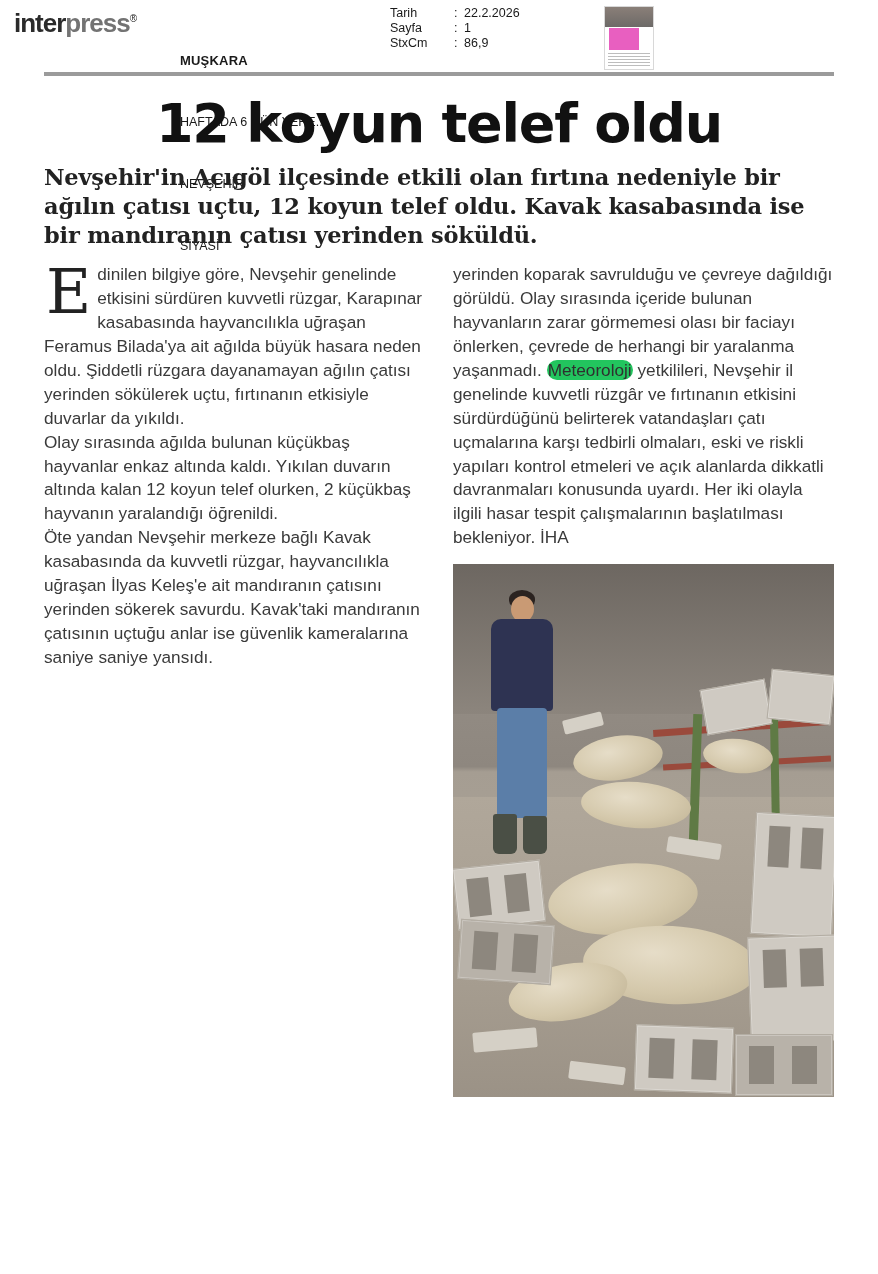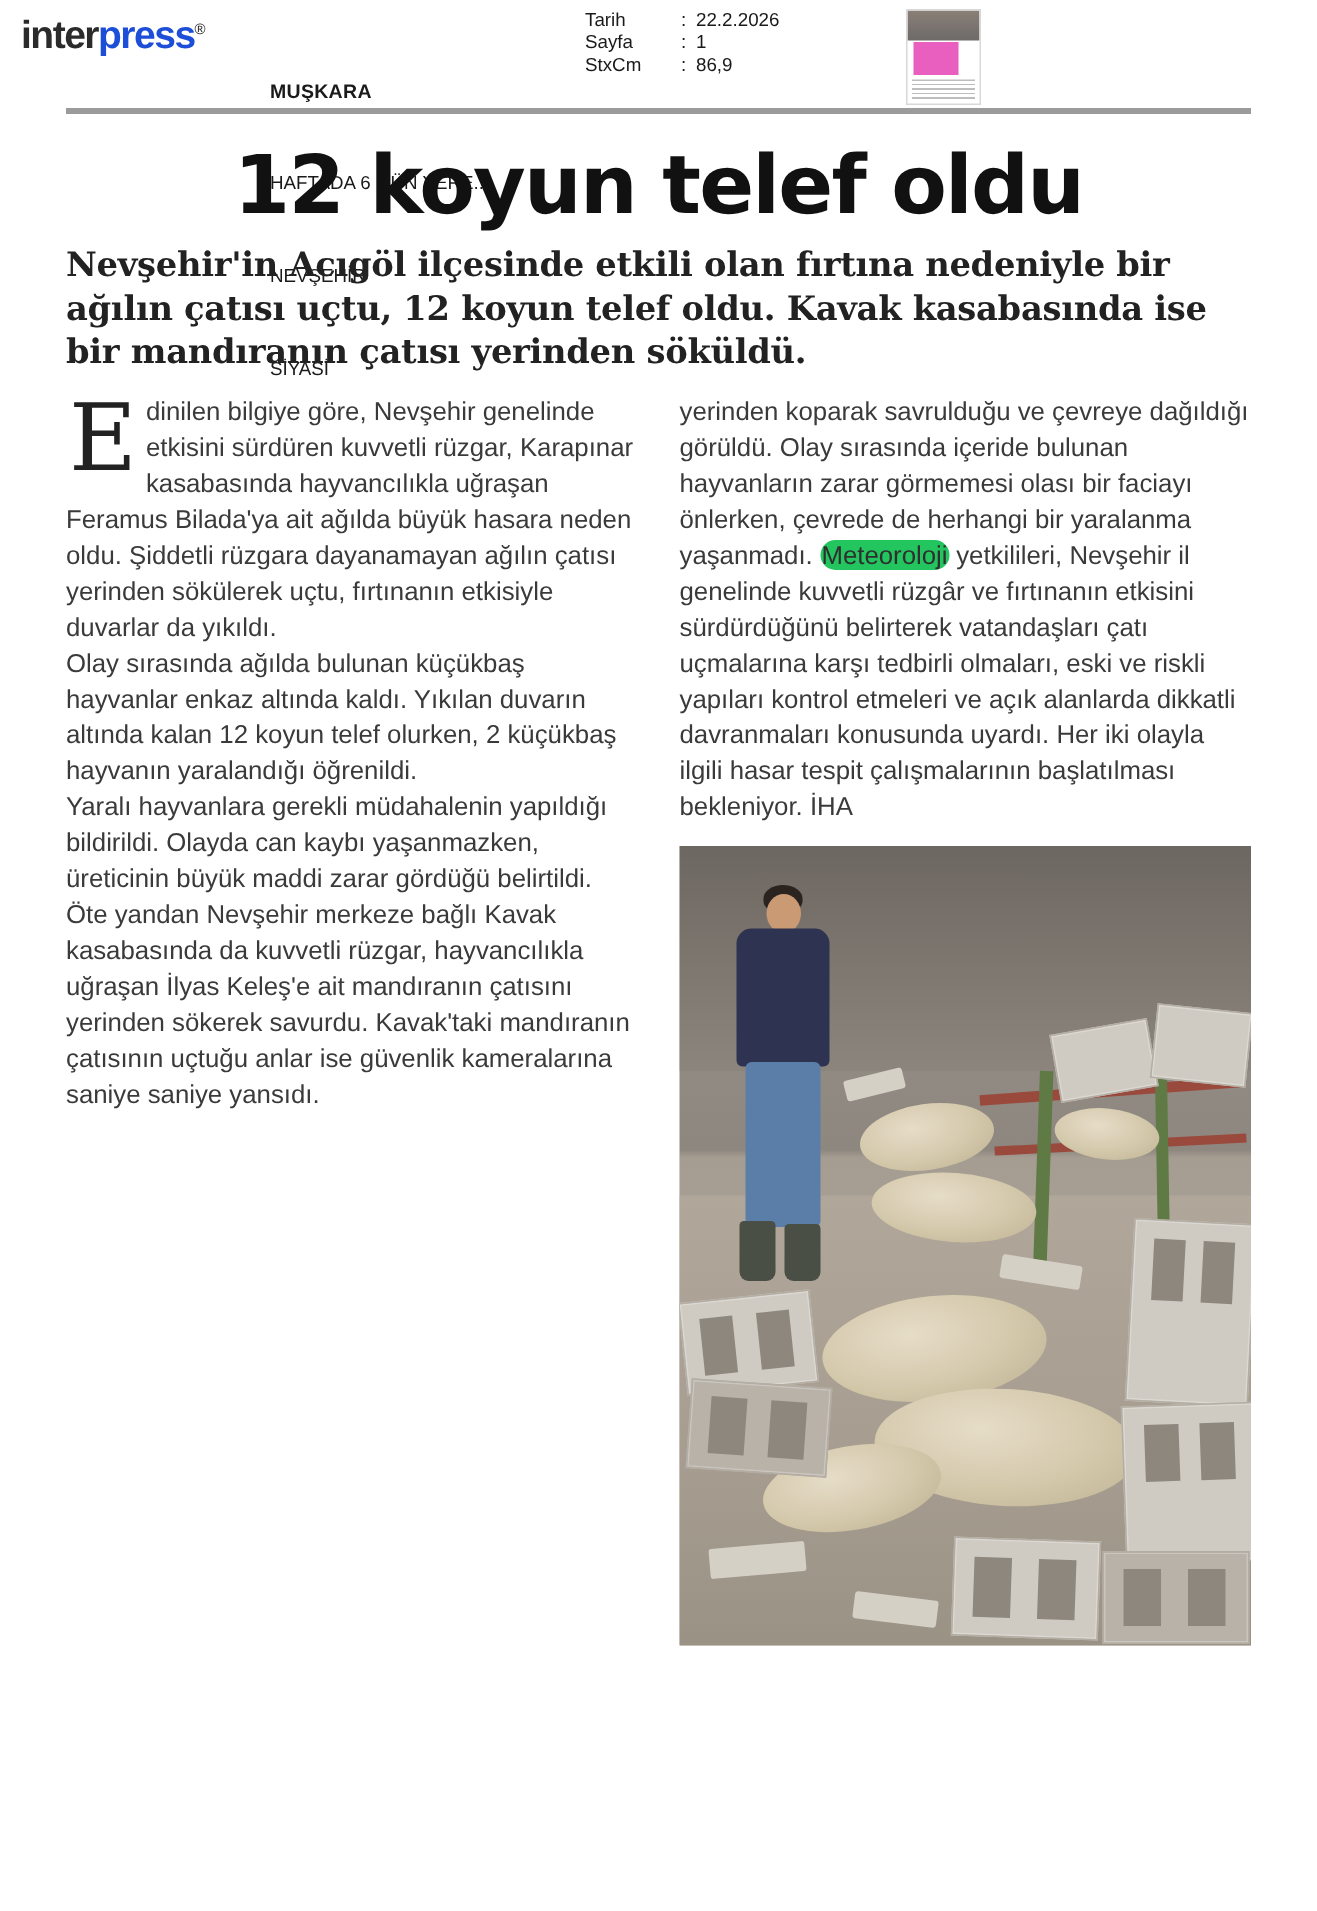--- a/index.html
+++ b/index.html
@@ -28,21 +28,21 @@
     width: 120px;
     flex: 0 0 120px;
     font-size: 26px;
     font-weight: bold;
     letter-spacing: -1px;
     line-height: 1;
     padding-top: 4px;
     white-space: nowrap;
   }
   .logo .ip-light { color: #2b2b2b; }
-  .logo .ip-bold { color: #1d4ed8; }
+  .logo .ip-bold { color: #737373; }
   .logo .ip-reg { font-size: 10px; vertical-align: super; font-weight: normal;}
 
   .src-block {
     flex: 0 0 200px;
     margin-left: 46px;
     font-size: 12.5px;
     line-height: 1.18;
     color: #1a1a1a;
   }
   .src-name { font-weight: bold; font-size: 13px; letter-spacing: .2px;}
@@ -280,21 +280,20 @@
   </h1>
 
   <div class="standfirst">Nevşehir'in Acıgöl ilçesinde etkili olan fırtına nedeniyle bir ağılın çatısı uçtu, 12 koyun telef oldu. Kavak kasabasında ise bir mandıranın çatısı yerinden söküldü.</div>
 
   <div class="columns">
 
     <div class="col">
       <div class="body-text">
         <p class="dropcap-para"><span class="dropcap">E</span><span>dinilen bilgiye göre, Nevşehir genelinde etkisini sürdüren kuvvetli rüzgar, Karapınar kasabasında hayvancılıkla uğraşan Feramus Bilada'ya ait ağılda büyük hasara neden oldu. Şiddetli rüzgara dayanamayan ağılın çatısı yerinden sökülerek uçtu, fırtınanın etkisiyle duvarlar da yıkıldı.</span></p>
         <p>Olay sırasında ağılda bulunan küçükbaş hayvanlar enkaz altında kaldı. Yıkılan duvarın altında kalan 12 koyun telef olurken, 2 küçükbaş hayvanın yaralandığı öğrenildi.</p>
-        <p>Yaralı hayvanlara gerekli müdahalenin yapıldığı bildirildi. Olayda can kaybı yaşanmazken, üreticinin büyük maddi zarar gördüğü belirtildi.</p>
         <p>Öte yandan Nevşehir merkeze bağlı Kavak kasabasında da kuvvetli rüzgar, hayvancılıkla uğraşan İlyas Keleş'e ait mandıranın çatısını yerinden sökerek savurdu. Kavak'taki mandıranın çatısının uçtuğu anlar ise güvenlik kameralarına saniye saniye yansıdı.</p>
       </div>
     </div>
 
     <div class="col">
       <div class="body-text">
         <p><span>yerinden koparak savrulduğu ve çevreye dağıldığı görüldü. Olay sırasında içeride bulunan hayvanların zarar görmemesi olası bir faciayı önlerken, çevrede de herhangi bir yaralanma yaşanmadı. </span><mark class="hl">Meteoroloji</mark><span> yetkilileri, Nevşehir il genelinde kuvvetli rüzgâr ve fırtınanın etkisini sürdürdüğünü belirterek vatandaşları çatı uçmalarına karşı tedbirli olmaları, eski ve riskli yapıları kontrol etmeleri ve açık alanlarda dikkatli davranmaları konusunda uyardı. Her iki olayla ilgili hasar tespit çalışmalarının başlatılması bekleniyor. İHA</span></p>
       </div>
 
       <div class="photo">

